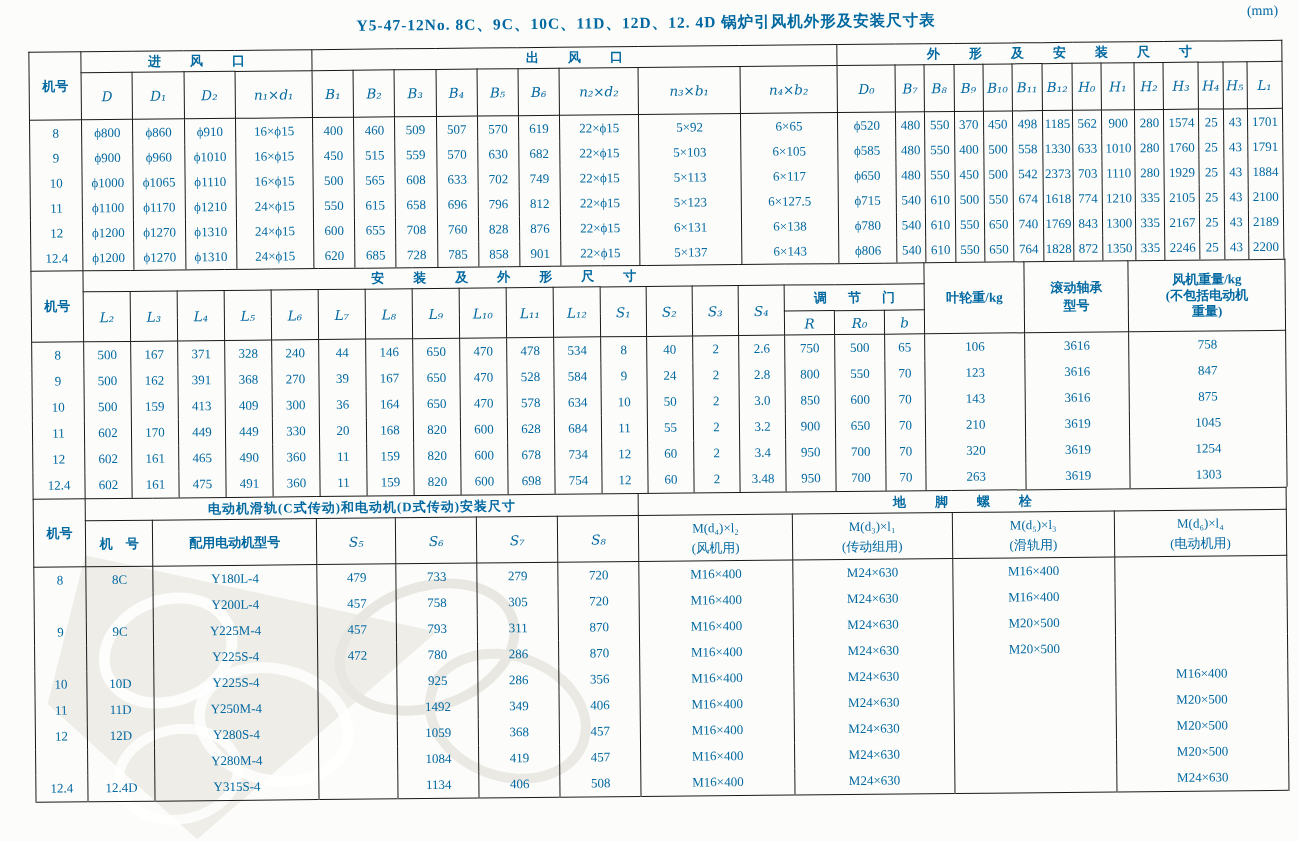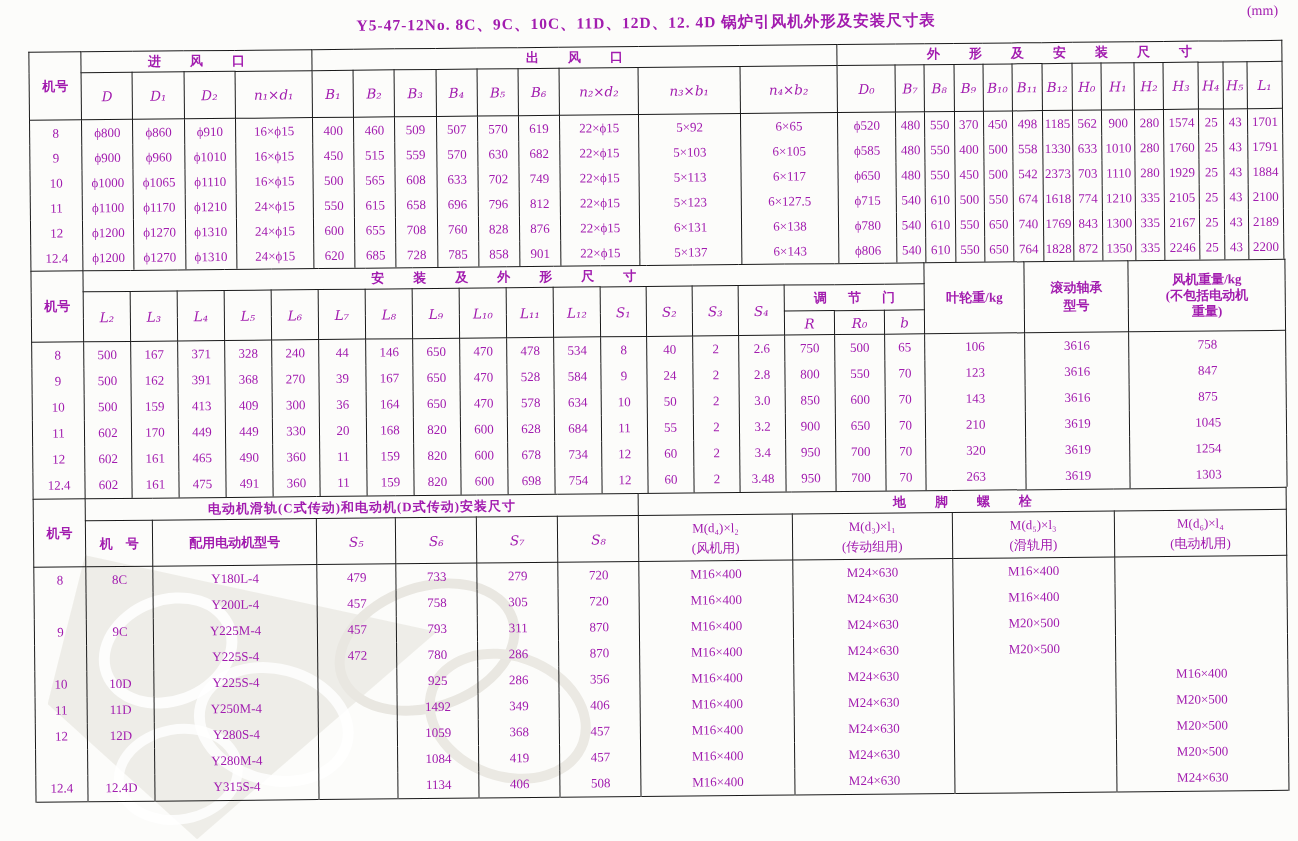--- a/index.html
+++ b/index.html
@@ -1,17 +1,17 @@
 <!DOCTYPE html>
 <html><head>
 <meta charset="utf-8">
 <style>
   html,body{margin:0;padding:0;background:#ffffff;}
   .sheet{position:relative;width:1298px;height:841px;background:#fcfcfa;overflow:hidden;
-         font-family:"Liberation Serif",serif;color:#a21caf;}
+         font-family:"Liberation Serif",serif;color:#0369a1;}
   .rot{position:absolute;left:0;top:0;width:1298px;height:841px;
        transform:rotate(-0.55deg);transform-origin:640px 430px;}
   .titlebar{position:absolute;top:13px;left:160px;width:980px;text-align:center;
             font-size:15.5px;font-weight:bold;letter-spacing:1px;z-index:3;}
   .unit{position:absolute;top:9px;right:16px;font-size:14px;z-index:3;}
   .tables{position:absolute;left:32px;top:46px;width:1254px;z-index:2;}
   table.tbl{border-collapse:collapse;table-layout:fixed;width:1254px;
             border-left:1.5px solid #1a1a1a;border-right:1.5px solid #1a1a1a;
             border-top:1.5px solid #1a1a1a;background:transparent;}
   table.tbl:last-child{border-bottom:1.5px solid #1a1a1a;}

